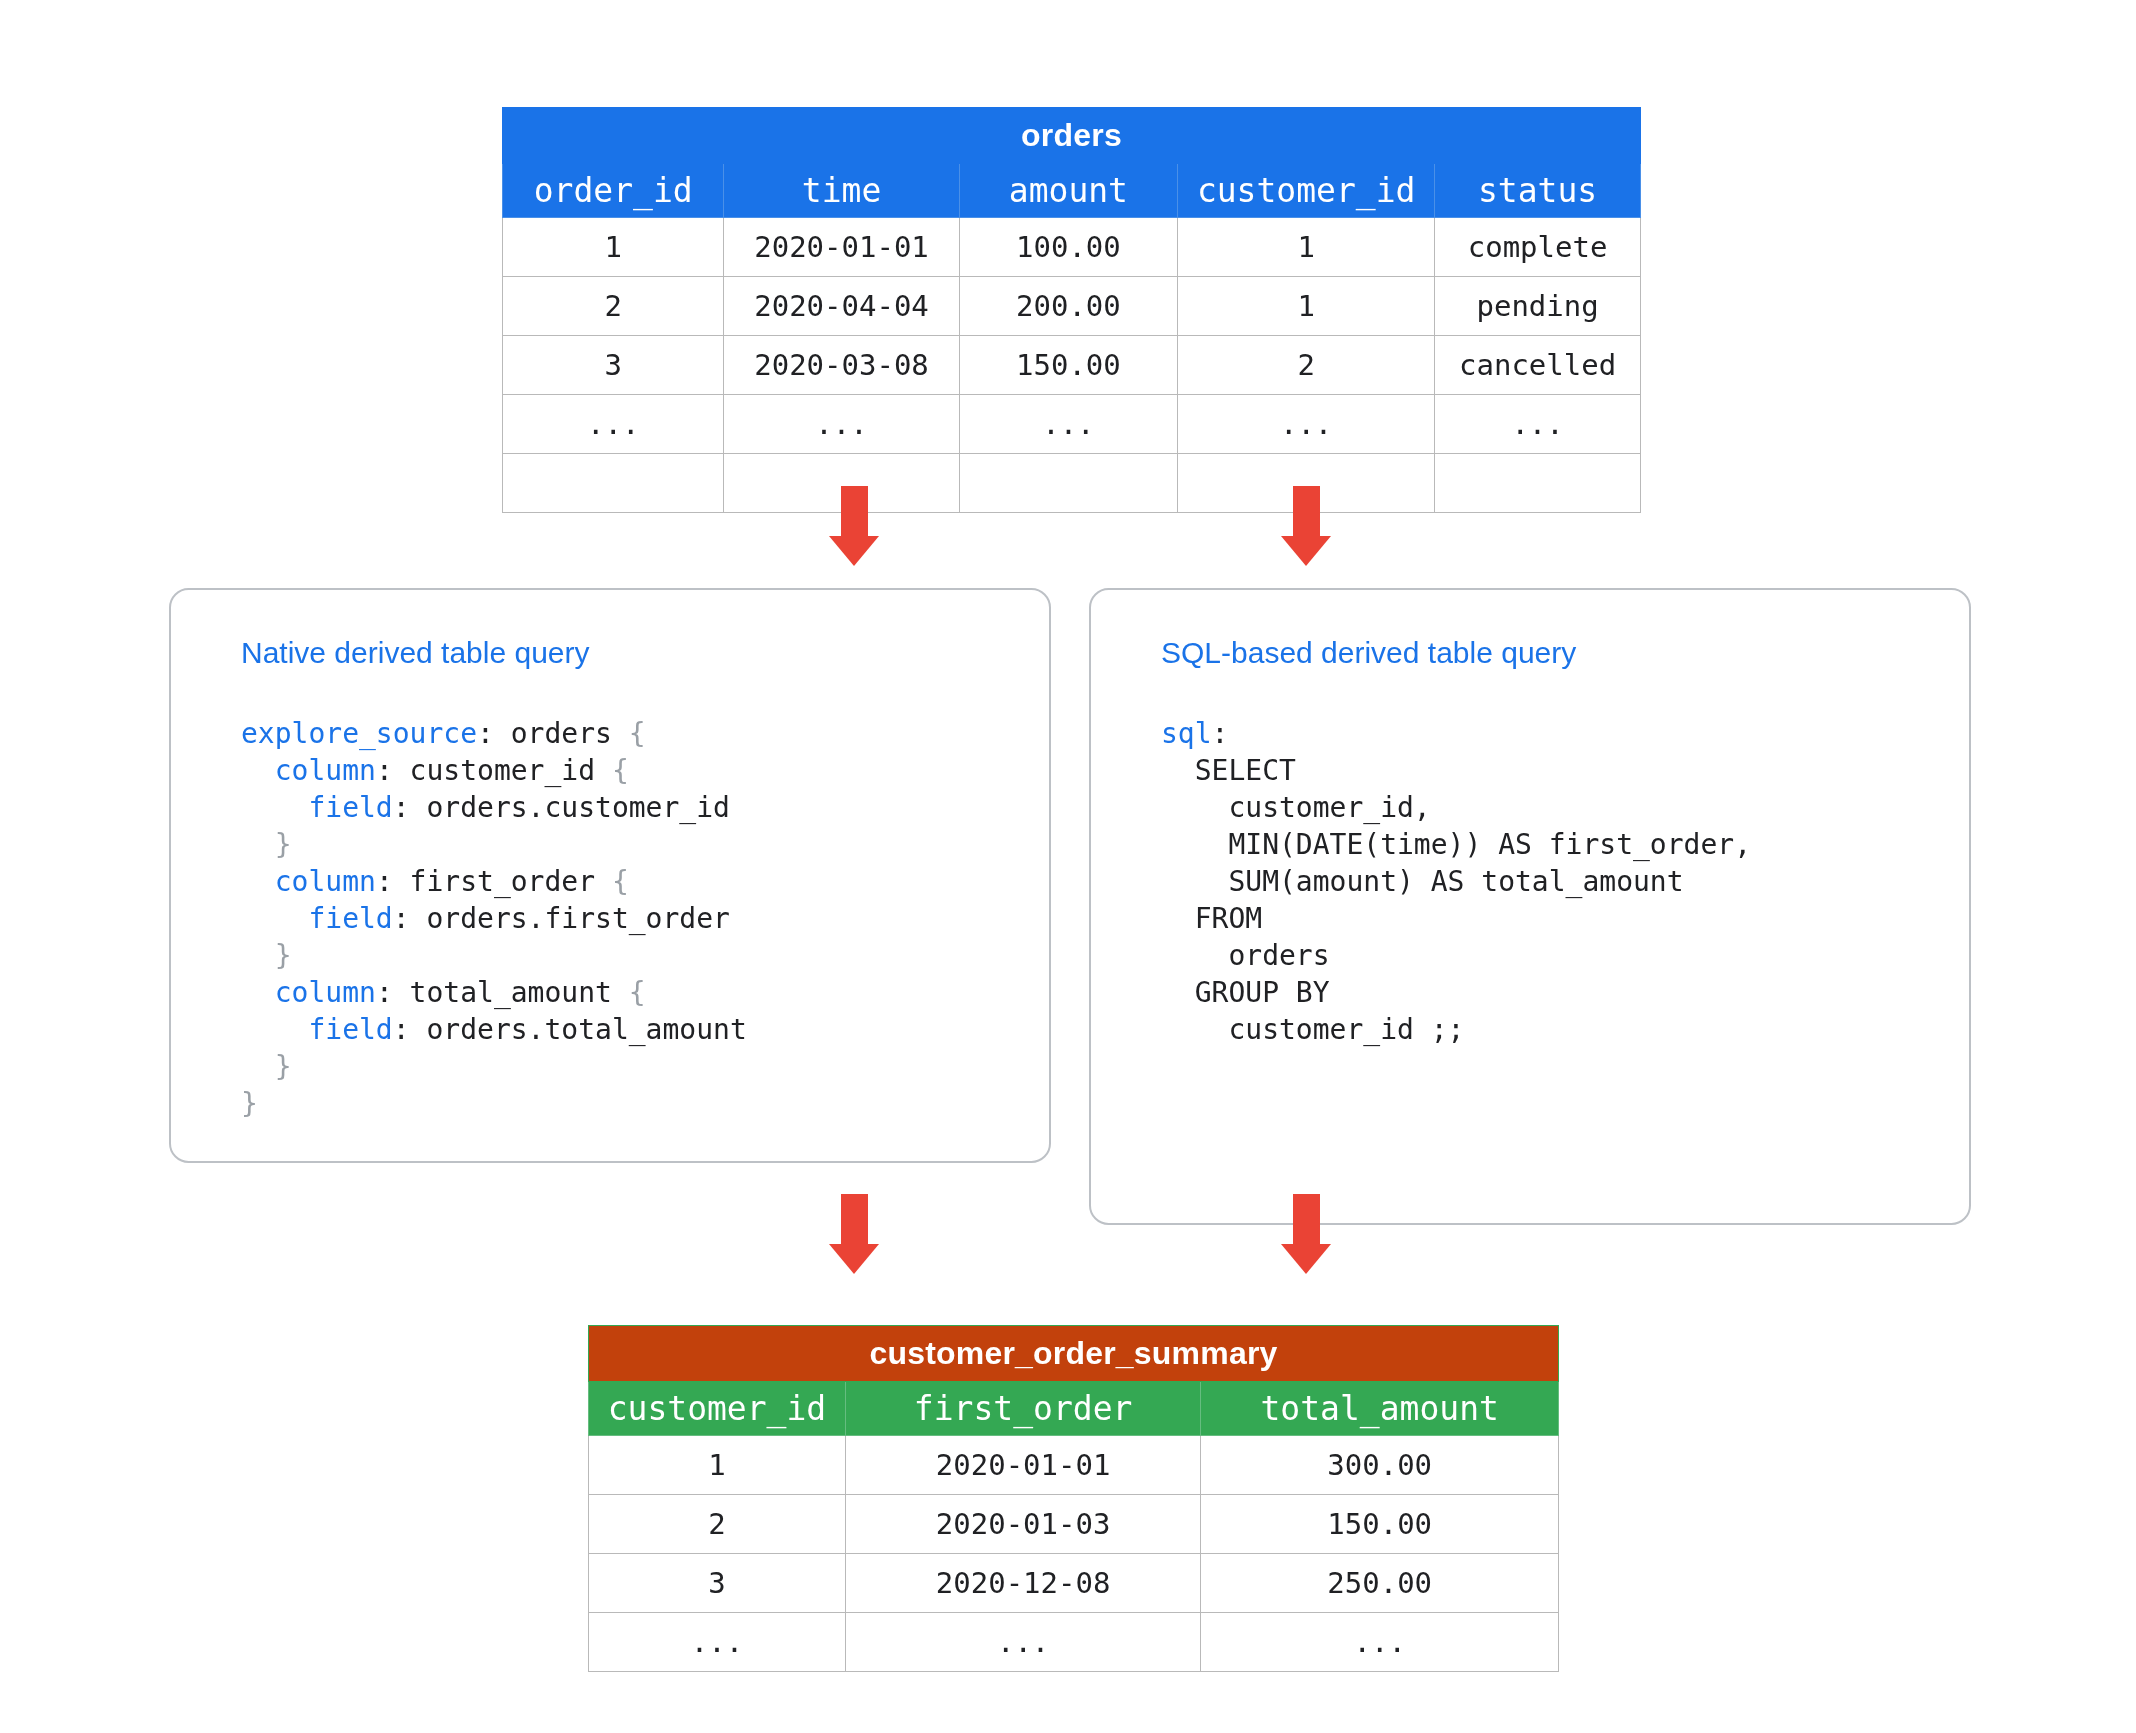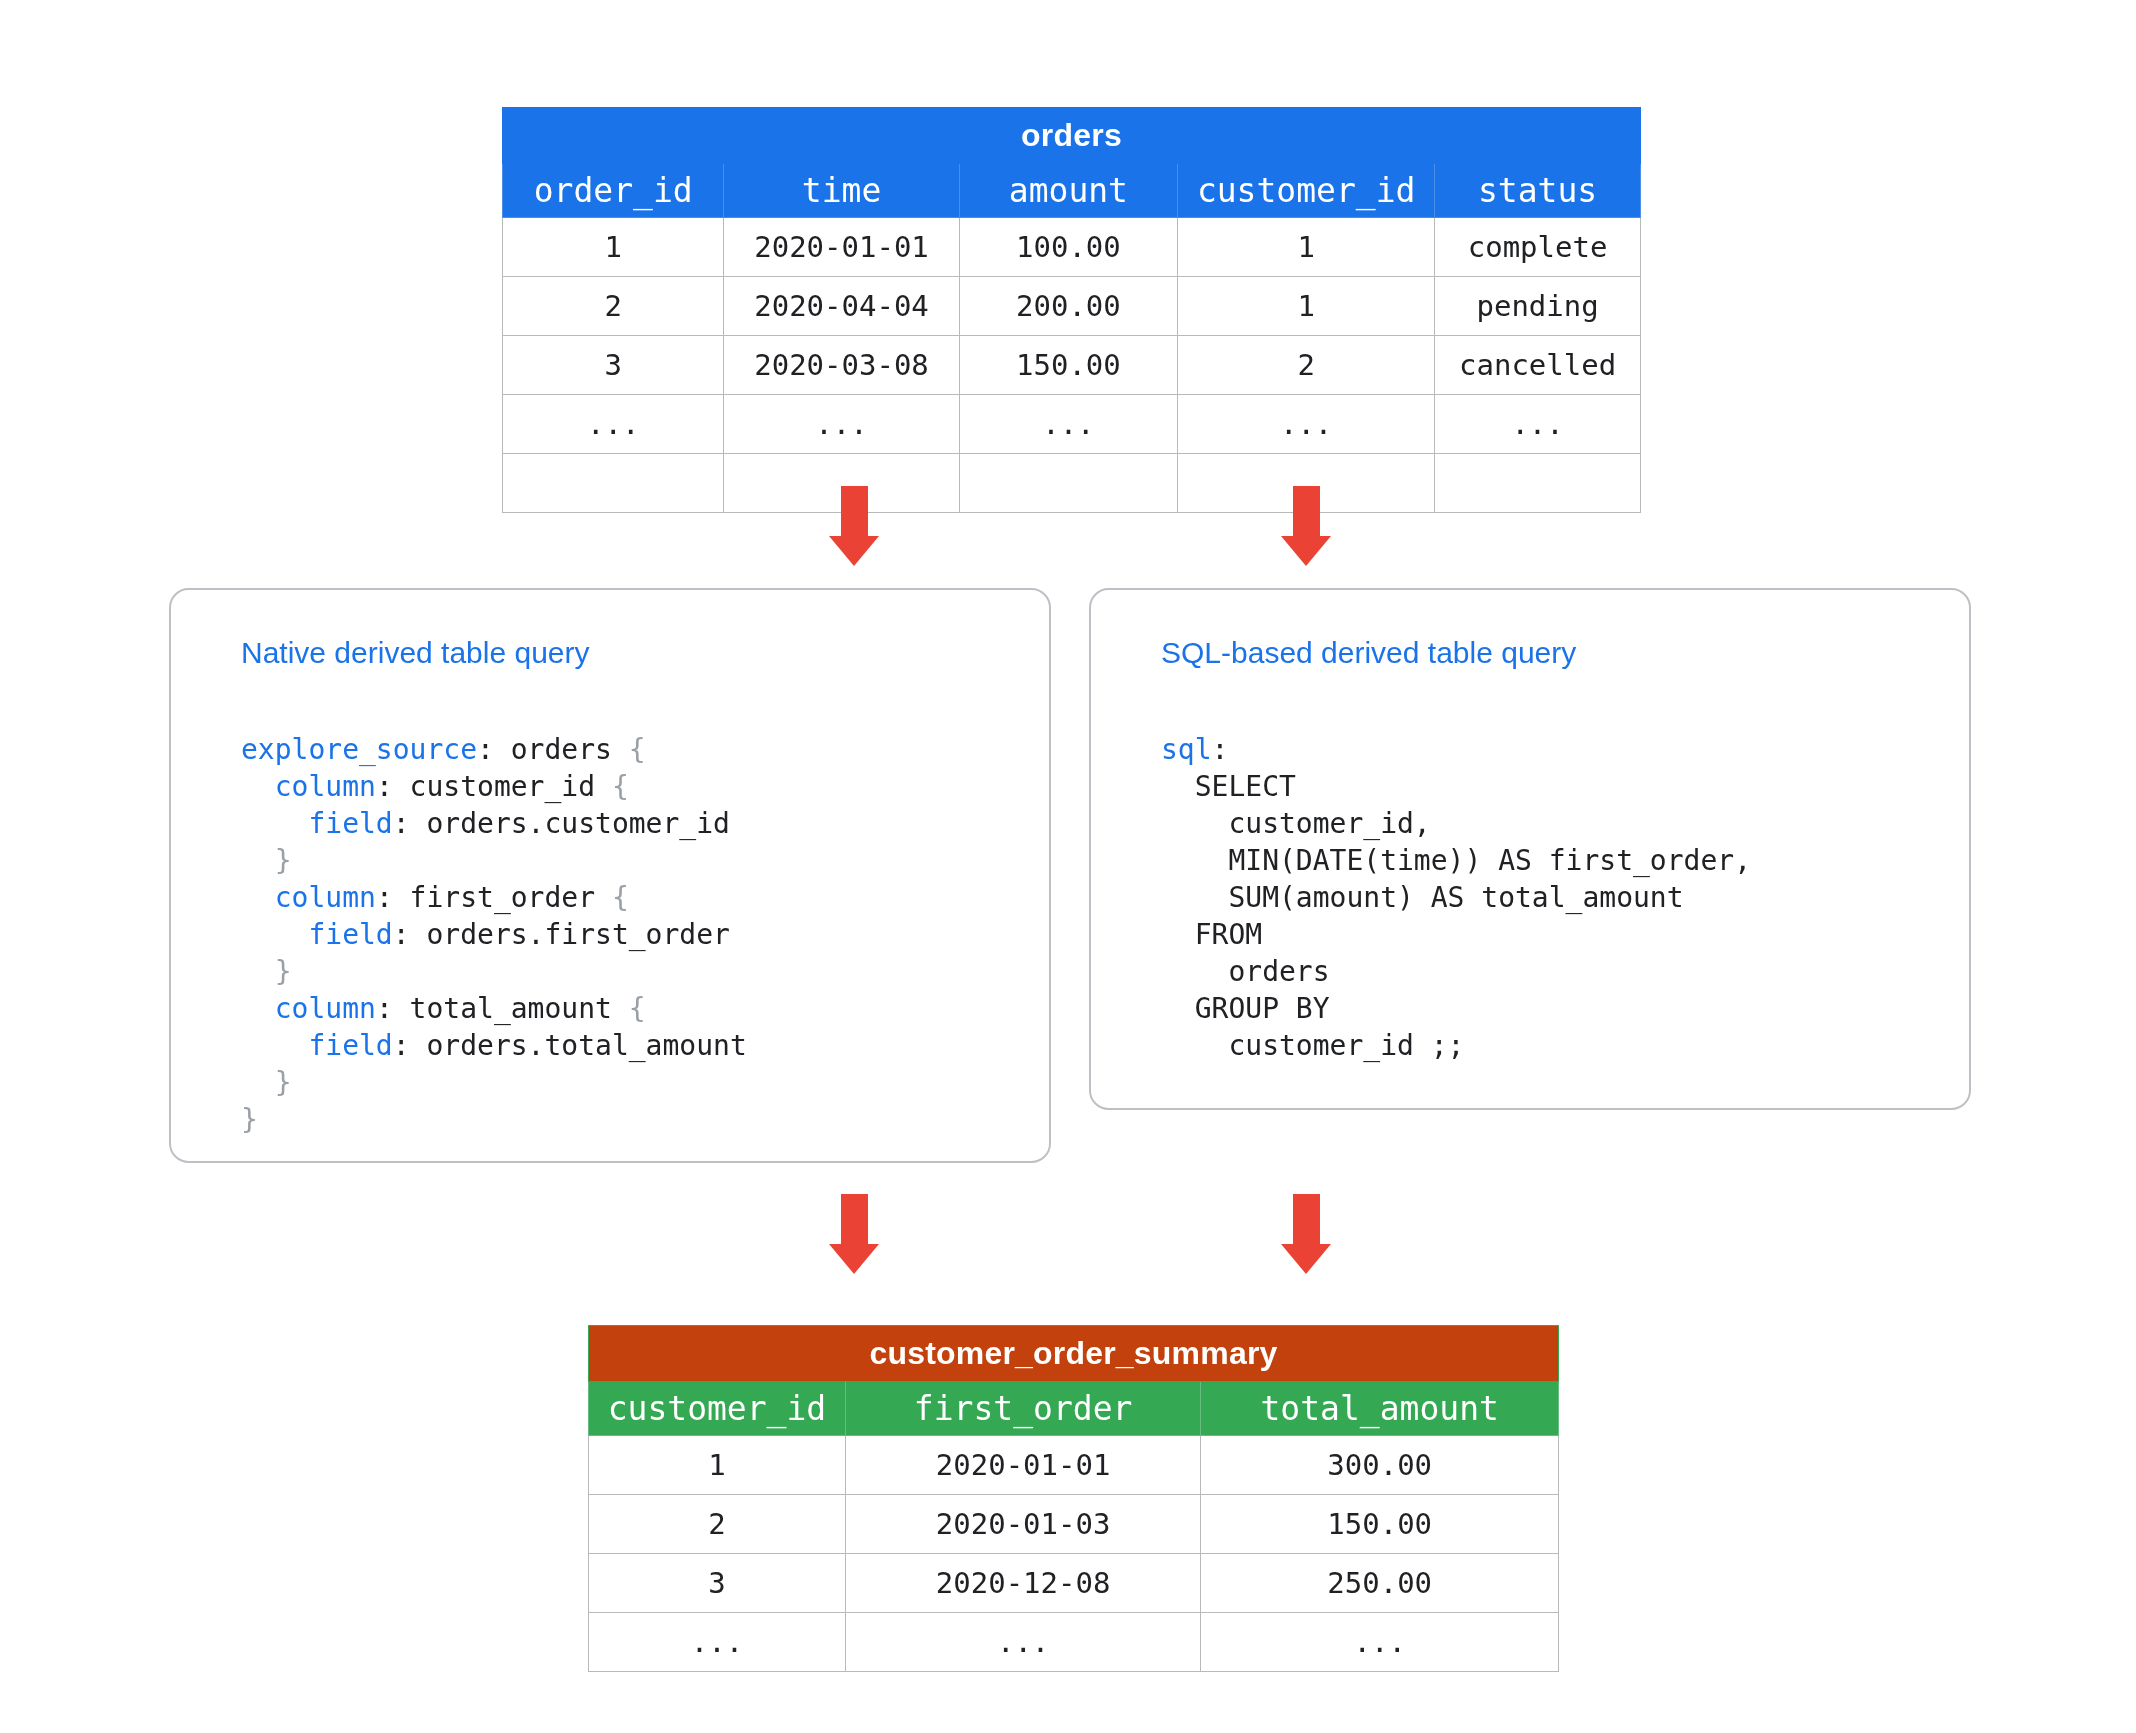--- a/index.html
+++ b/index.html
@@ -80,41 +80,40 @@
 
   
   .card {
     position: absolute;
     border: 2.7px solid #bdc1c6;
     border-radius: 19.6px;
     background: #ffffff;
     box-sizing: border-box;
   }
   #card-native { left: 169px; top: 588px; width: 882px; height: 575px; }
-  #card-sql    { left: 1089px; top: 588px; width: 882px; height: 522px; padding-left: 32px; }
+  #card-sql    { left: 1089px; top: 588px; width: 882px; height: 637px; padding-left: 32px; }
 
   .card-title {
     color: #1a73e8;
     font-family: "Liberation Sans", sans-serif;
     font-size: 30px;
     position: absolute;
     left: 70px;
     top: 46px;
     white-space: nowrap;
   }
   .code {
     position: absolute;
     left: 70px;
     top: 125px;
     font-family: "DejaVu Sans Mono", monospace;
     font-size: 28px;
     line-height: 37px;
     color: #202124;
     white-space: pre;
-    margin-top: 16px;
   }
   .kw   { color: #1a73e8; }
   .brc  { color: #9aa0a6; }
 
   
   .arrow {
     position: absolute;
     width: 50px;
   }
   .arrow .shaft {

